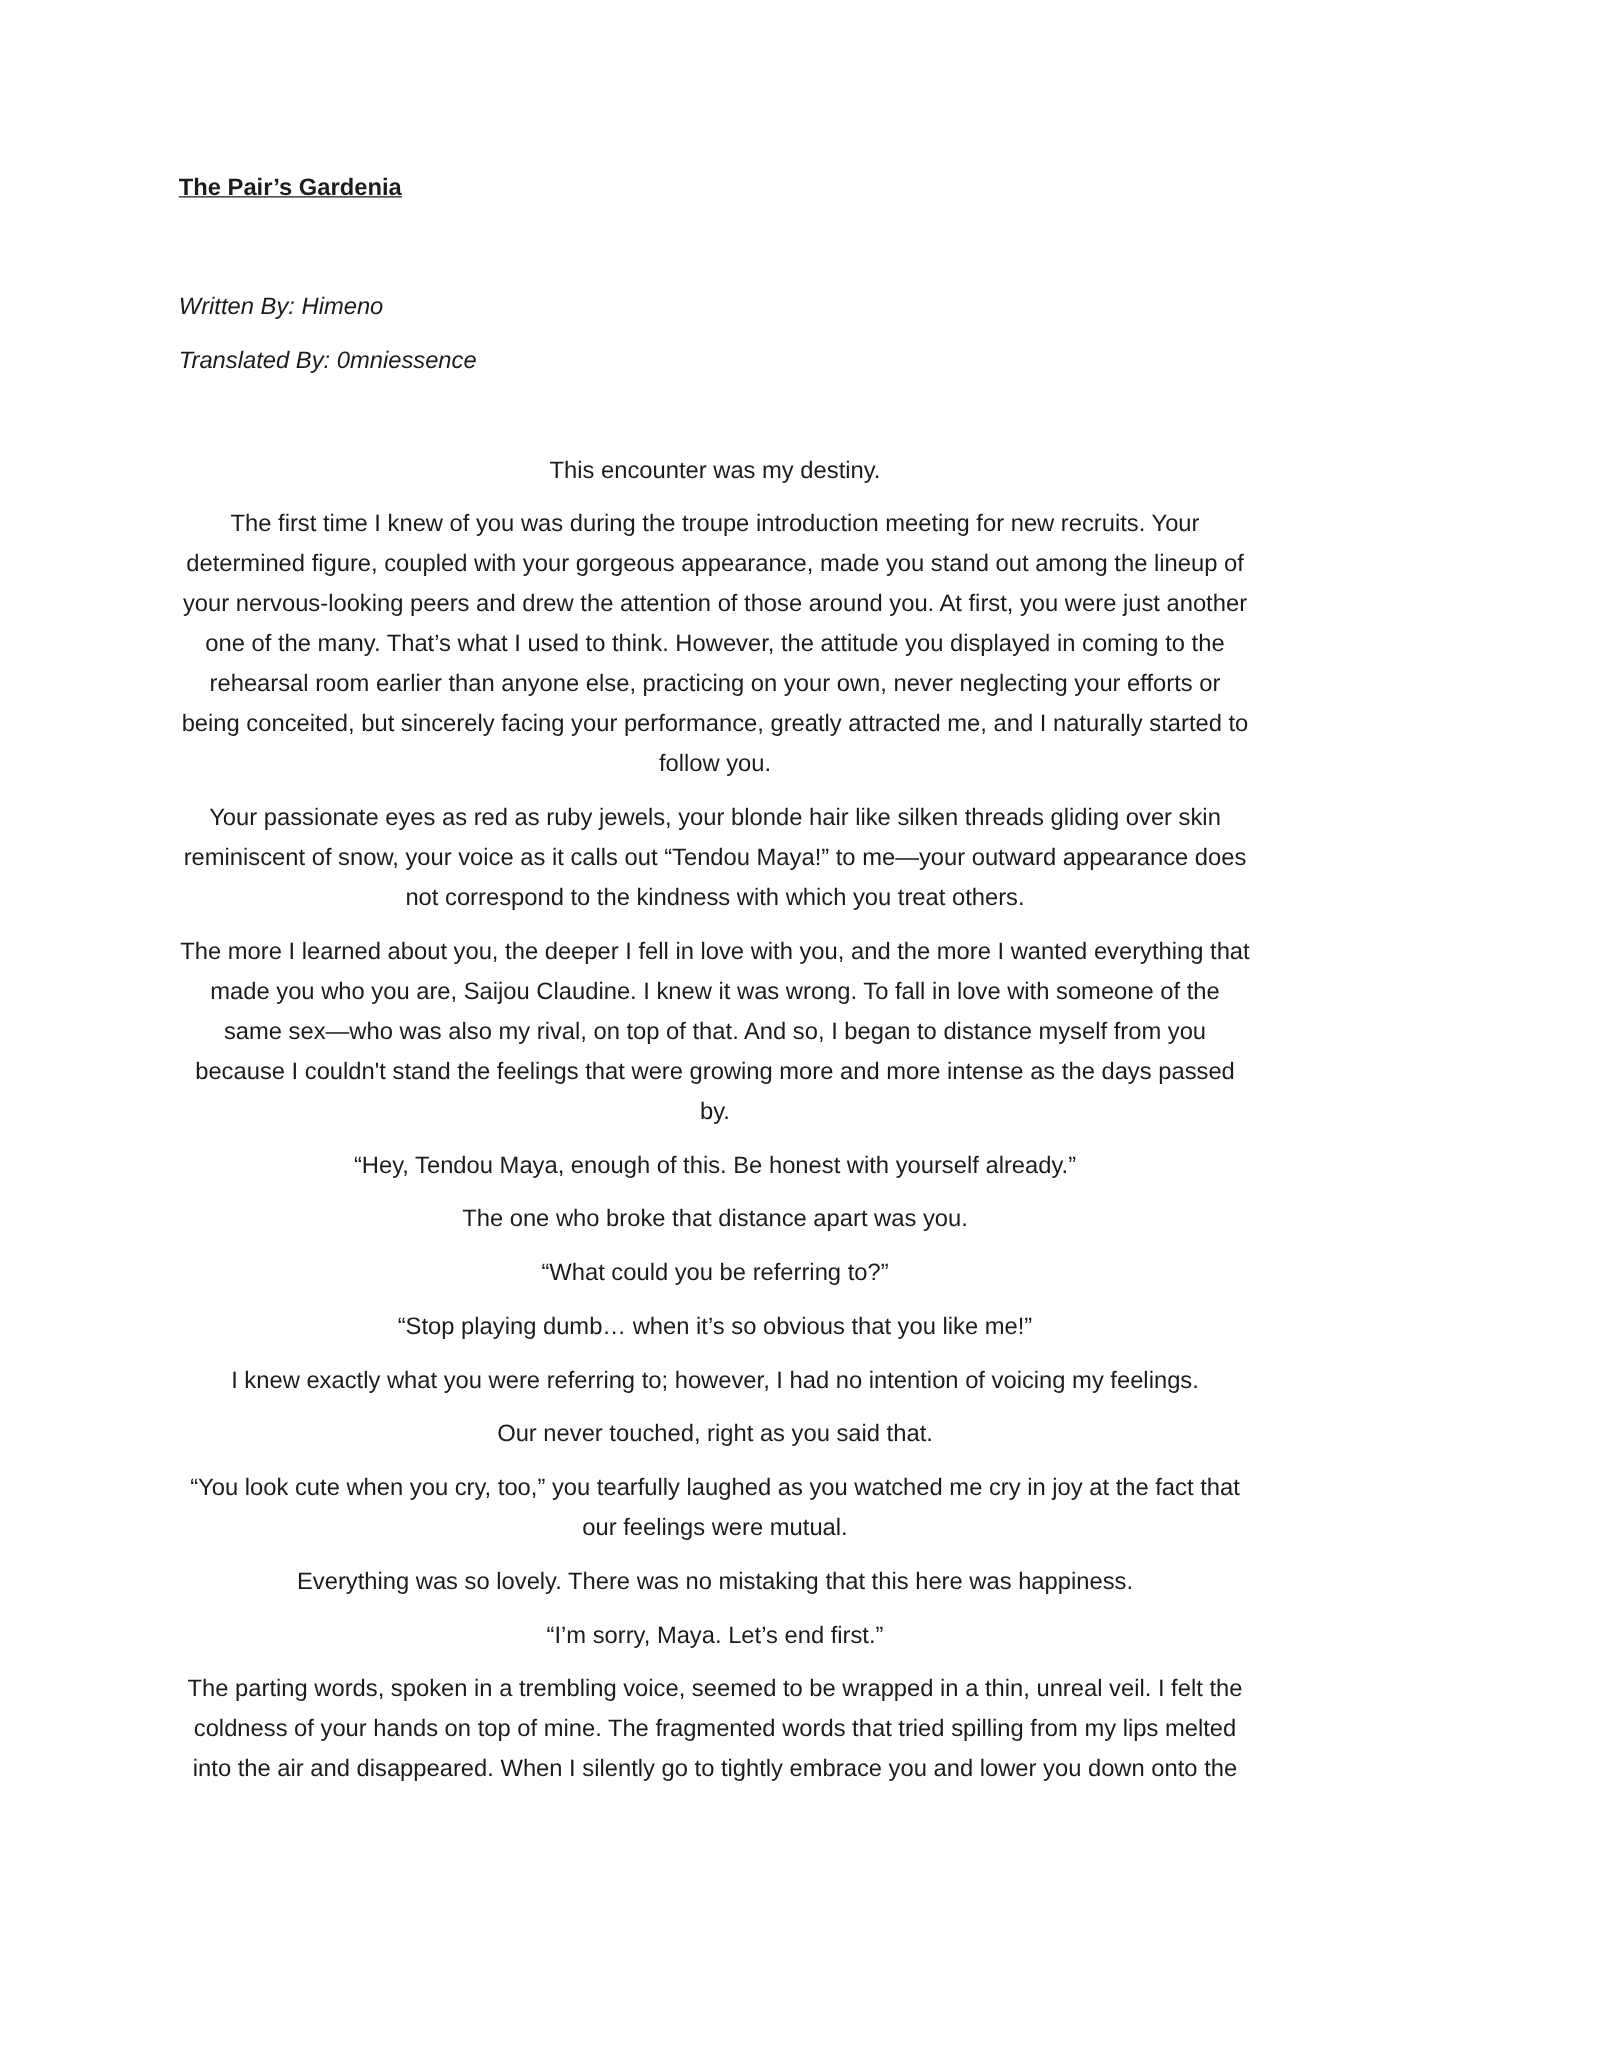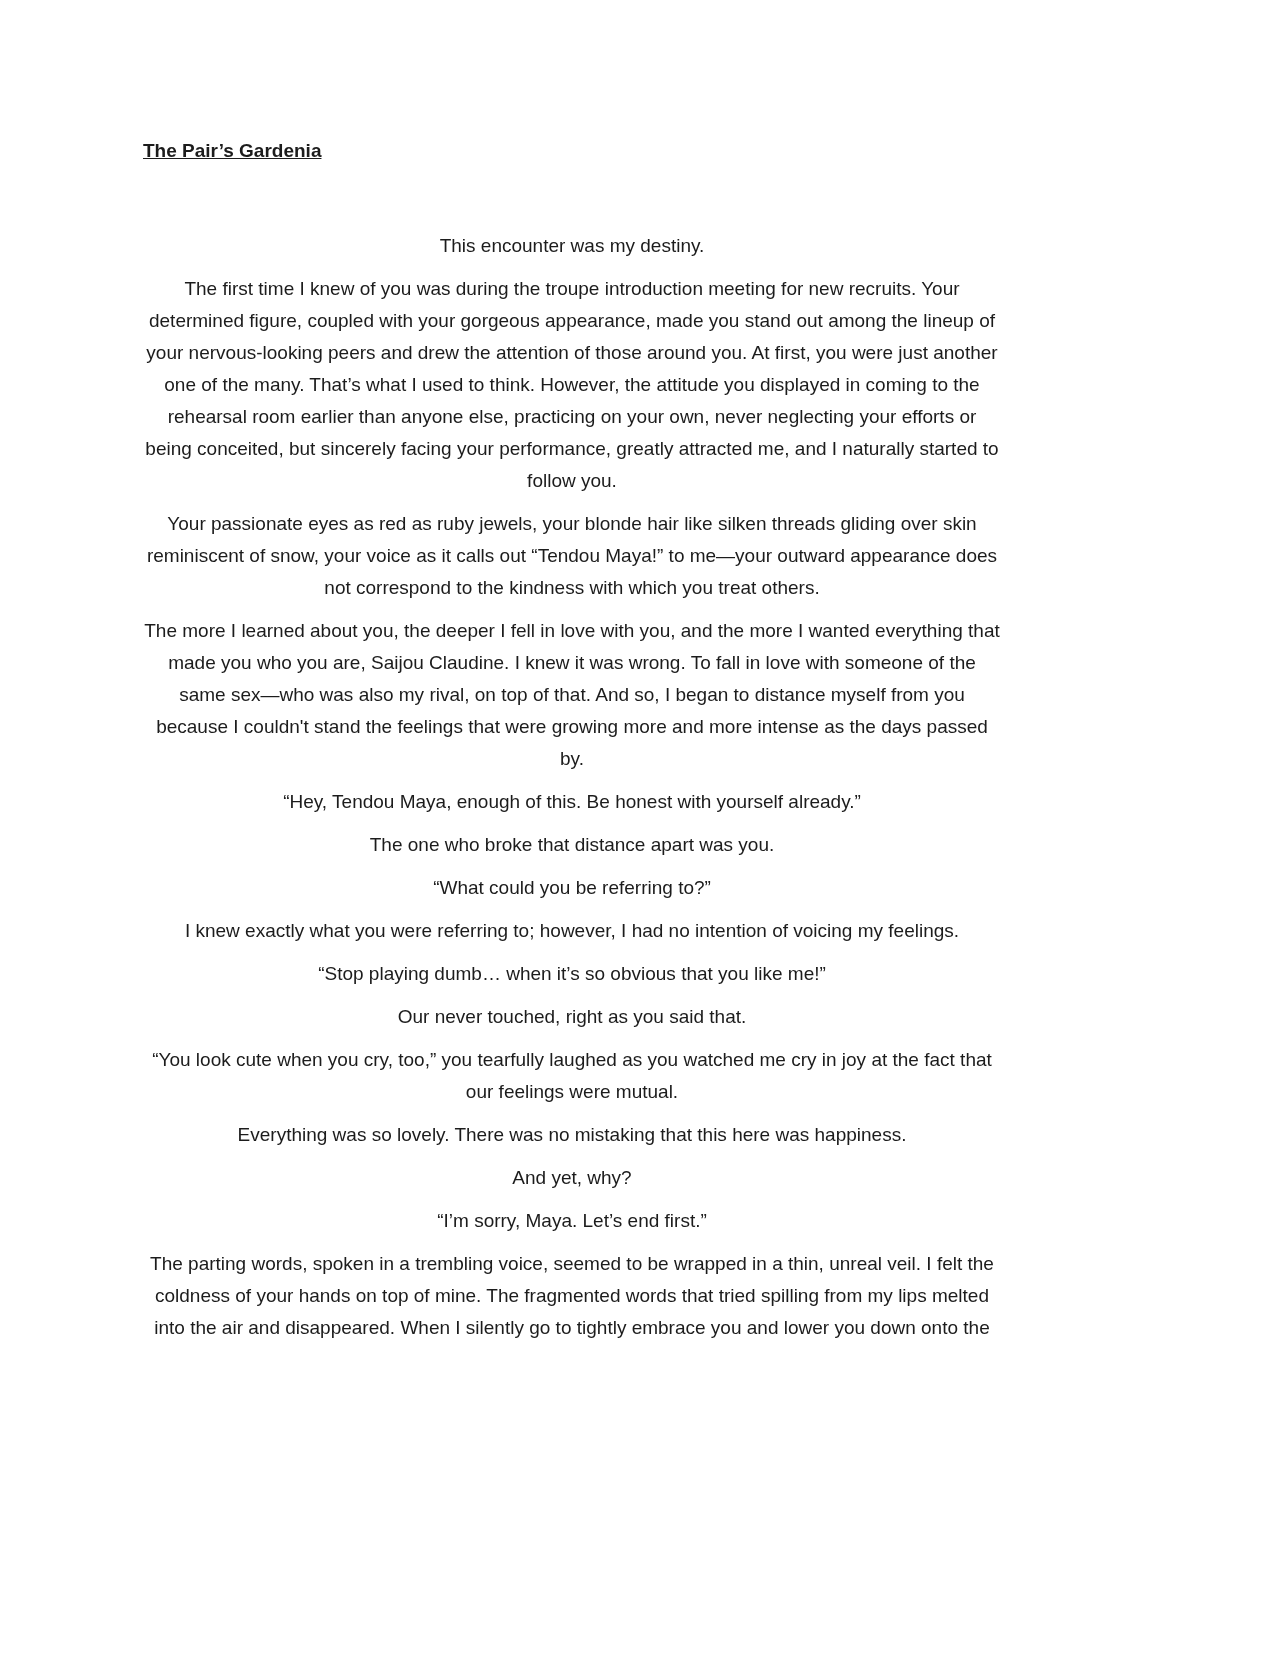--- a/index.html
+++ b/index.html
@@ -44,32 +44,35 @@
     text-align: center;
   }
 </style>
 </head>
 <body>
 
 <div class="page">
 
   <h1 class="doc-title">The Pair’s Gardenia</h1>
 
+  <div class="byline">
+    <p>Written By: Himeno</p>
+    <p>Translated By: 0mniessence</p>
+  </div>
 
   <div class="body-text">
     <p>This encounter was my destiny.</p>
     <p>The first time I knew of you was during the troupe introduction meeting for new recruits. Your determined figure, coupled with your gorgeous appearance, made you stand out among the lineup of your nervous-looking peers and drew the attention of those around you. At first, you were just another one of the many. That’s what I used to think. However, the attitude you displayed in coming to the rehearsal room earlier than anyone else, practicing on your own, never neglecting your efforts or being conceited, but sincerely facing your performance, greatly attracted me, and I naturally started to follow you.</p>
     <p>Your passionate eyes as red as ruby jewels, your blonde hair like silken threads gliding over skin reminiscent of snow, your voice as it calls out “Tendou Maya!” to me—your outward appearance does not correspond to the kindness with which you treat others.</p>
     <p>The more I learned about you, the deeper I fell in love with you, and the more I wanted everything that made you who you are, Saijou Claudine. I knew it was wrong. To fall in love with someone of the same sex—who was also my rival, on top of that. And so, I began to distance myself from you because I couldn't stand the feelings that were growing more and more intense as the days passed by.</p>
     <p>“Hey, Tendou Maya, enough of this. Be honest with yourself already.”</p>
     <p>The one who broke that distance apart was you.</p>
     <p>“What could you be referring to?”</p>
+    <p>“Stop playing dumb… when it’s so obvious that you like me!”</p>
     <p>I knew exactly what you were referring to; however, I had no intention of voicing my feelings.</p>
-    <p>“Stop playing dumb… when it’s so obvious that you like me!”</p>
     <p>Our never touched, right as you said that.</p>
     <p>“You look cute when you cry, too,” you tearfully laughed as you watched me cry in joy at the fact that our feelings were mutual.</p>
     <p>Everything was so lovely. There was no mistaking that this here was happiness.</p>
-    <p>And yet, why?</p>
     <p>“I’m sorry, Maya. Let’s end first.”</p>
     <p>The parting words, spoken in a trembling voice, seemed to be wrapped in a thin, unreal veil. I felt the coldness of your hands on top of mine. The fragmented words that tried spilling from my lips melted into the air and disappeared. When I silently go to tightly embrace you and lower you down onto the</p>
   </div>
 
 </div>
 
 </body></html>

